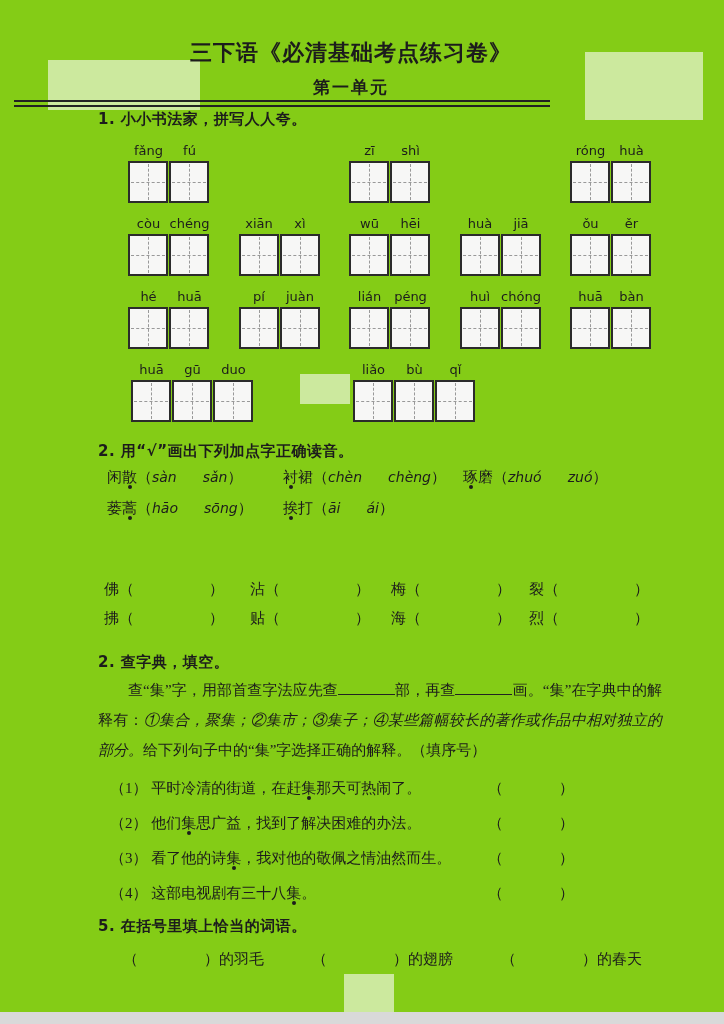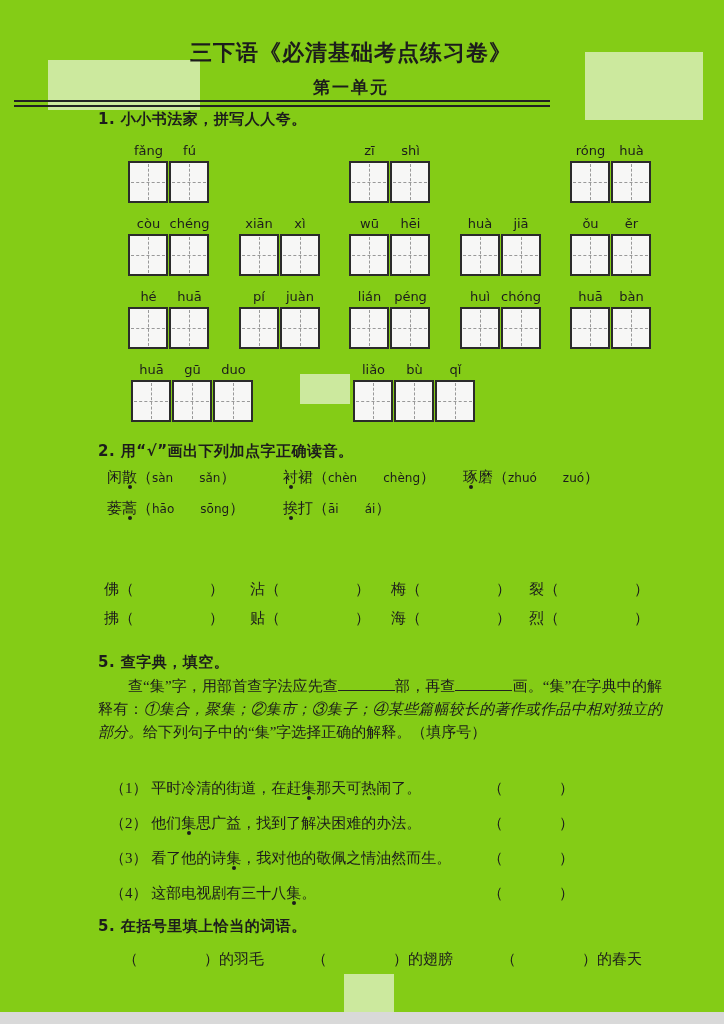--- a/index.html
+++ b/index.html
@@ -37,37 +37,37 @@
     font-family:"DejaVu Sans","Liberation Sans",sans-serif;font-size:13px;}
   .pyrow .py{width:41px;text-align:center;white-space:nowrap;}
   .boxrow{display:flex;gap:1px;}
   .tzbox{width:36px;height:38px;border:2px solid #2b2b2b;position:relative;background:#f7f7f6;}
   .tzbox::before{content:'';position:absolute;left:1px;right:1px;top:50%;border-top:1px dashed #999;}
   .tzbox::after{content:'';position:absolute;top:1px;bottom:1px;left:50%;border-left:1px dashed #999;}
 
   
   .q2grid{position:absolute;top:468px;left:107px;display:grid;
     grid-template-columns:176px 180px auto;row-gap:12px;font-size:15px;}
-  .opt{font-family:"DejaVu Sans","Liberation Sans",sans-serif;font-size:12px;}
+  .opt{font-family:"DejaVu Sans","Liberation Sans",sans-serif;font-size:14px;font-style:italic;}
   .sp{display:inline-block;}
   .sp26{width:26px;}.sp56{width:56px;}.sp66{width:66px;}.sp75{width:75px;}
   .dotchar{position:relative;}
   .dotchar::after{content:'';position:absolute;left:50%;transform:translateX(-50%);
     bottom:-4px;width:4px;height:4px;background:#1c1c1c;border-radius:50%;}
 
   
   .q3rows{position:absolute;top:580px;left:104px;font-size:15px;}
   .q3row{display:flex;margin-bottom:10px;}
   .q3row .q3cell:nth-child(1){width:146px;}
   .q3row .q3cell:nth-child(2){width:141px;}
   .q3row .q3cell:nth-child(3){width:138px;}
 
   
   .q4para{position:absolute;top:675px;left:98px;width:564px;
-    font-size:15px;line-height:23px;text-align:justify;text-indent:30px;}
+    font-size:15px;line-height:30px;text-align:justify;text-indent:30px;}
   .blank{display:inline-block;width:57px;height:14px;border-bottom:1px solid #222;}
   .kai{font-style:italic;}
   .q4items{position:absolute;top:779px;left:110px;width:545px;font-size:15px;}
   .q4item{position:relative;height:20px;margin-bottom:15px;white-space:nowrap;}
   .q4item .brackets{position:absolute;left:378px;top:0;}
 
   
   .q5row{position:absolute;top:950px;left:123px;display:flex;gap:48px;font-size:15px;white-space:nowrap;}
 </style>
 </head>
@@ -266,21 +266,21 @@
         <div class="q3cell"><span>裂</span><span>（</span><span class="sp sp75"></span><span>）</span></div>
       </div>
       <div class="q3row">
         <div class="q3cell"><span>拂</span><span>（</span><span class="sp sp75"></span><span>）</span></div>
         <div class="q3cell"><span>贴</span><span>（</span><span class="sp sp75"></span><span>）</span></div>
         <div class="q3cell"><span>海</span><span>（</span><span class="sp sp75"></span><span>）</span></div>
         <div class="q3cell"><span>烈</span><span>（</span><span class="sp sp75"></span><span>）</span></div>
       </div>
     </div>
 
-  <div class="qlabel" style="top:653px;">5. 查字典，填空。</div>
+  <div class="qlabel" style="top:653px;">2. 查字典，填空。</div>
   <div class="q4para"><span>查“集”字，用部首查字法应先查</span><span class="blank"></span><span>部，再查</span><span class="blank"></span><span>画。“集”在字典中的解释有：</span><span class="kai">①集合，聚集；②集市；③集子；④某些篇幅较长的著作或作品中相对独立的部分。</span><span>给下列句子中的“集”字选择正确的解释。（填序号）</span></div>
   <div class="q4items">
       <div class="q4item"><span>（1） 平时冷清的街道，在赶</span><span class="dotchar">集</span><span>那天可热闹了。</span><span class="brackets"><span>（</span><span class="sp sp56"></span><span>）</span></span></div>
       <div class="q4item"><span>（2） 他们</span><span class="dotchar">集</span><span>思广益，找到了解决困难的办法。</span><span class="brackets"><span>（</span><span class="sp sp56"></span><span>）</span></span></div>
       <div class="q4item"><span>（3） 看了他的诗</span><span class="dotchar">集</span><span>，我对他的敬佩之情油然而生。</span><span class="brackets"><span>（</span><span class="sp sp56"></span><span>）</span></span></div>
       <div class="q4item"><span>（4） 这部电视剧有三十八</span><span class="dotchar">集</span><span>。</span><span class="brackets"><span>（</span><span class="sp sp56"></span><span>）</span></span></div>
     </div>
 
   <div class="qlabel" style="top:917px;">5. 在括号里填上恰当的词语。</div>
   <div class="q5row">

